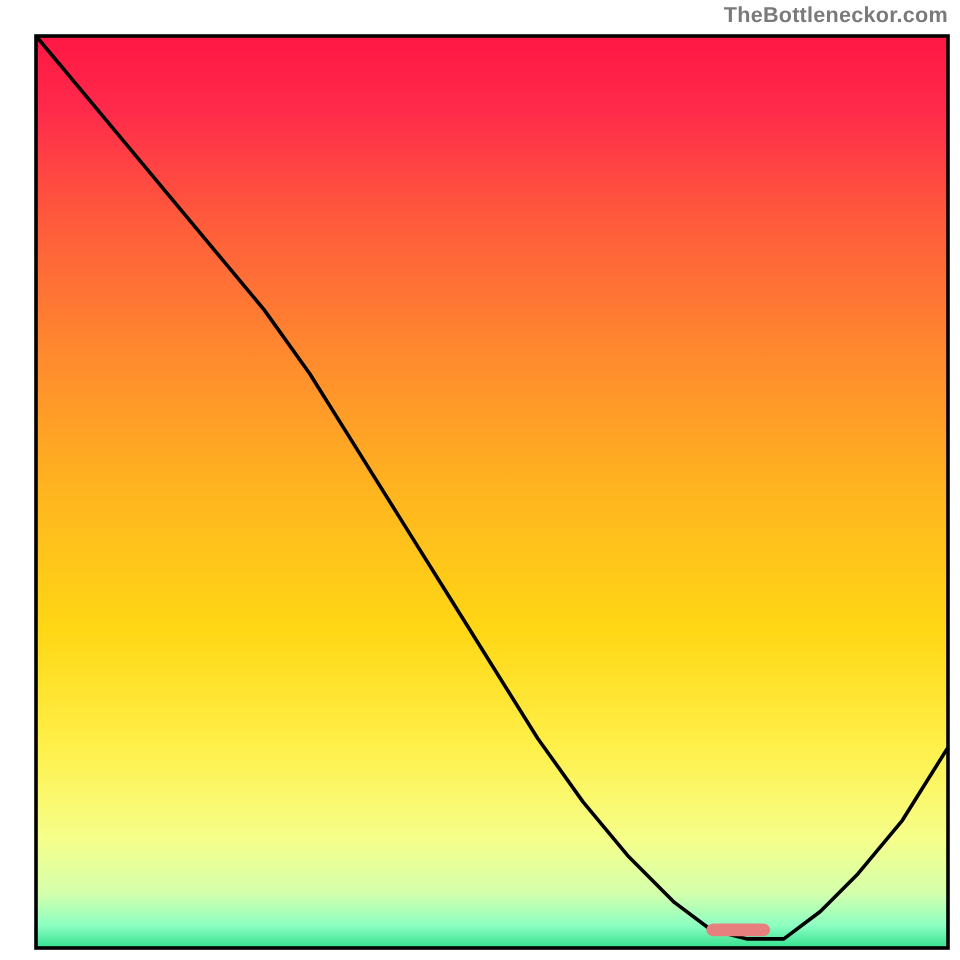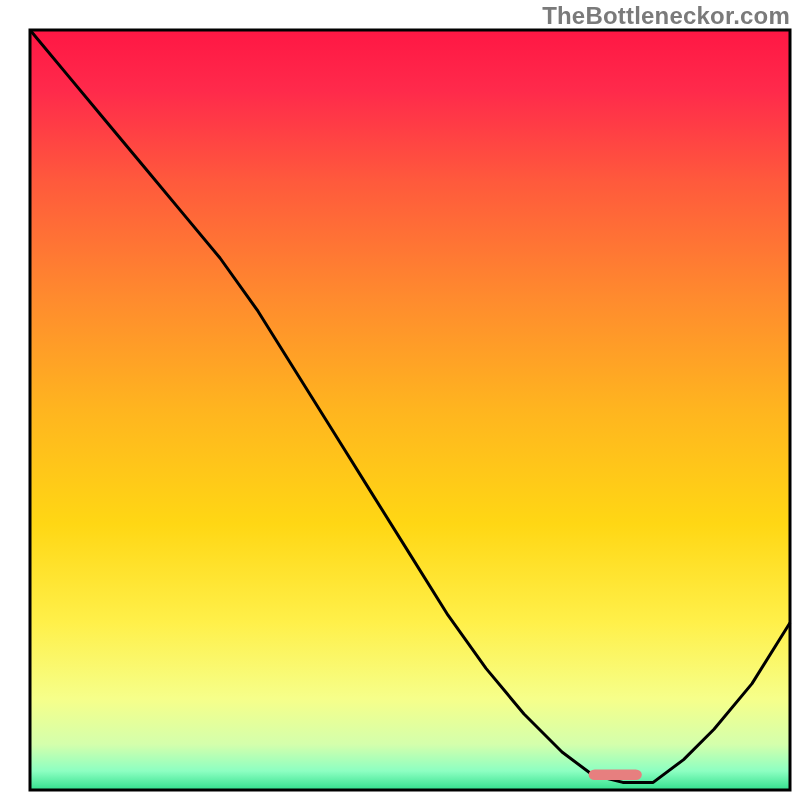--- a/index.html
+++ b/index.html
@@ -12,21 +12,21 @@
   }
   .frame {
     position: relative;
     width: 800px;
     height: 800px;
   }
   .watermark {
     position: absolute;
     top: 2px;
     right: 10px;
-    font-size: 24px;
+    font-size: 18px;
     font-weight: 700;
     color: #7a7a7a;
     letter-spacing: 0.2px;
   }
   svg {
     position: absolute;
     top: 0;
     left: 0;
   }
 </style>

